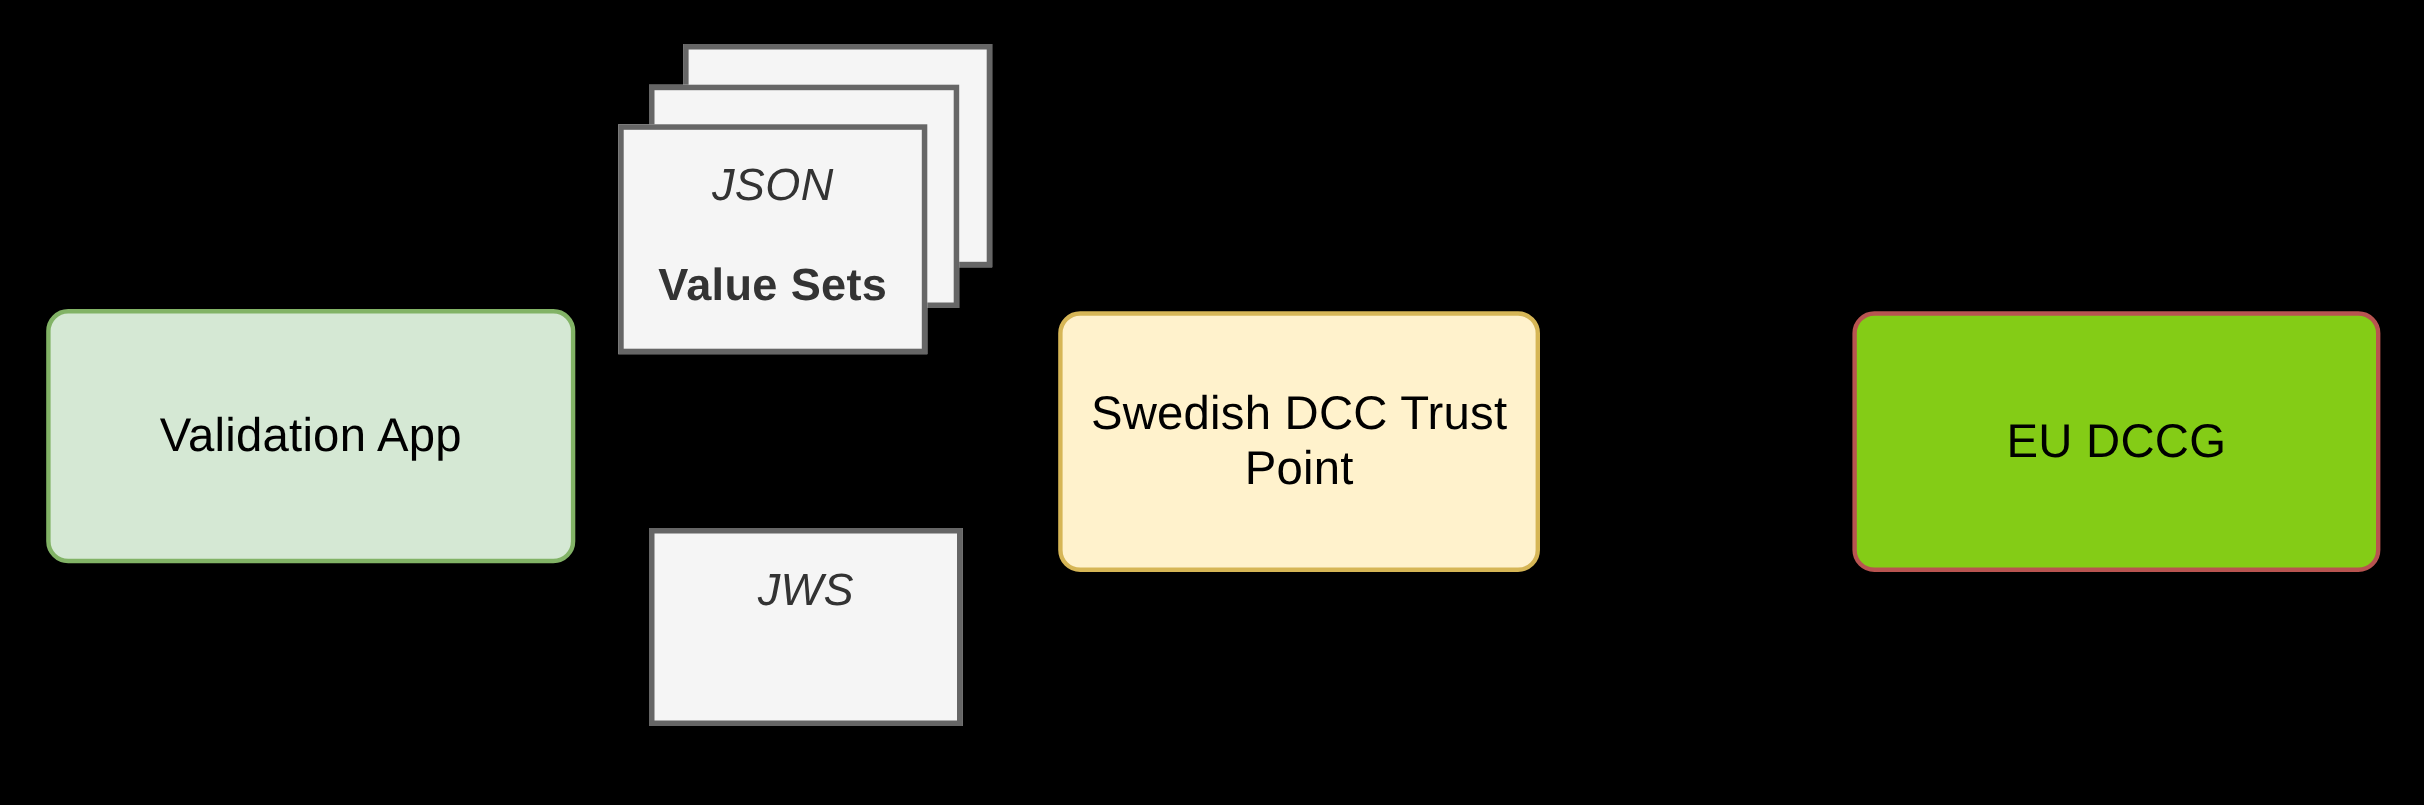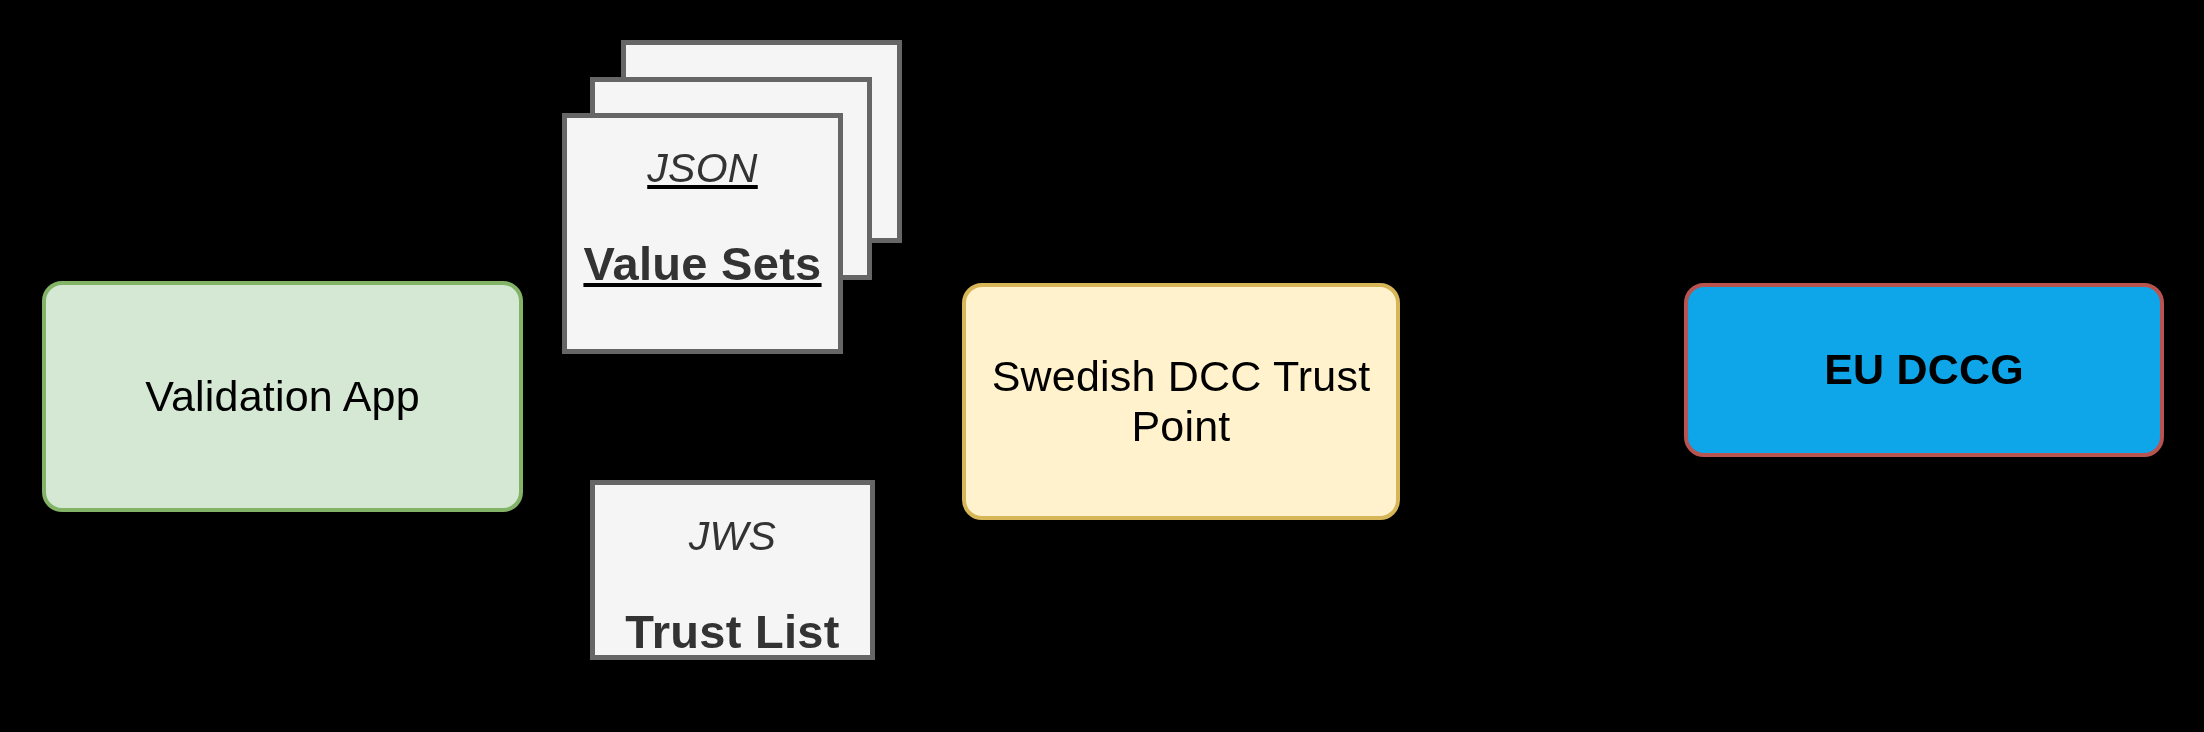--- a/index.html
+++ b/index.html
@@ -46,24 +46,23 @@
     border-color: #82b366;
   }
   #box-trust-point {
     left: 962px; top: 283px;
     width: 438px; height: 237px;
     background: #fff2cc;
     border-color: #d6b656;
   }
   #box-eu-dccg {
     left: 1684px; top: 283px;
-    width: 480px; height: 174px;
-    background: #0ea5e9;
+    width: 480px; height: 237px;
+    background: #84cc16;
     border-color: #b85450;
-    font-weight: bold;
   }
 
   
   .card {
     position: absolute;
     box-sizing: border-box;
     background: #f5f5f5;
     border: 5px solid #666666;
   }
   .card-front {
@@ -74,29 +73,29 @@
   }
   .card-type {
     font-style: italic;
     font-weight: normal;
     font-size: 41px;
     color: #333333;
     letter-spacing: 0.3px;
   }
   .card-title {
     font-weight: bold;
-    font-size: 47px;
+    font-size: 41px;
     color: #333333;
     letter-spacing: 0.3px;
   }
 
   
   #card-value-sets-back  { left: 621px; top: 40px;  width: 281px; height: 203px; }
   #card-value-sets-mid   { left: 590px; top: 77px;  width: 282px; height: 203px; }
-  #card-value-sets-front { left: 562px; top: 113px; width: 281px; height: 241px; text-decoration: underline; }
+  #card-value-sets-front { left: 562px; top: 113px; width: 281px; height: 209px; }
   #card-value-sets-front .card-type  { margin-top: 27px; }
   #card-value-sets-front .card-title { margin-top: 44px; }
 
   
   #card-trust-list { left: 590px; top: 480px; width: 285px; height: 180px; }
   #card-trust-list .card-type  { margin-top: 28px; }
   #card-trust-list .card-title { margin-top: 44px; }
 </style>
 </head>
 <body>
@@ -109,21 +108,20 @@
 
   <div class="card" id="card-value-sets-back"></div>
   <div class="card" id="card-value-sets-mid"></div>
   <div class="card card-front" id="card-value-sets-front">
     <span class="card-type">JSON</span>
     <span class="card-title">Value Sets</span>
   </div>
 
   <div class="card card-front" id="card-trust-list">
     <span class="card-type">JWS</span>
-    <span class="card-title">Trust List</span>
   </div>
 
   <div class="rbox" id="box-trust-point">
     <span class="rbox-label">Swedish DCC Trust Point</span>
   </div>
 
   <div class="rbox" id="box-eu-dccg">
     <span class="rbox-label">EU DCCG</span>
   </div>
 

